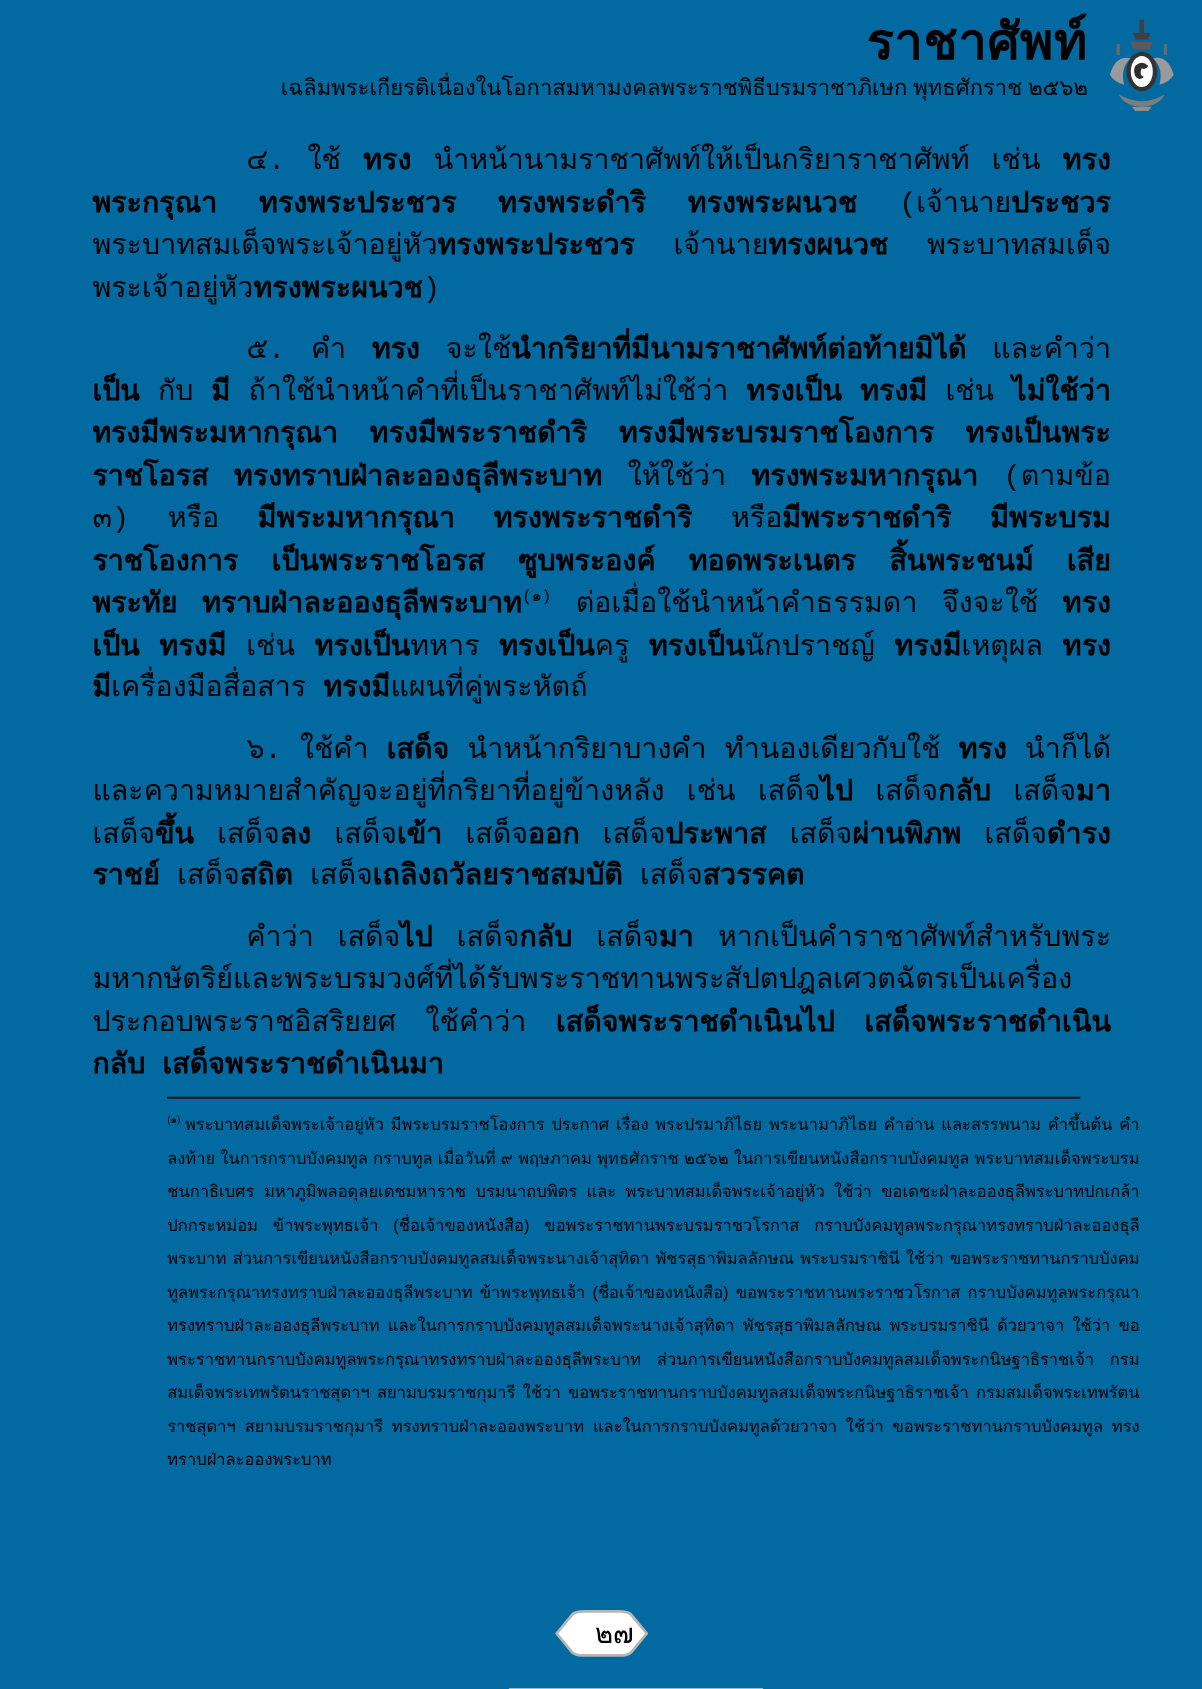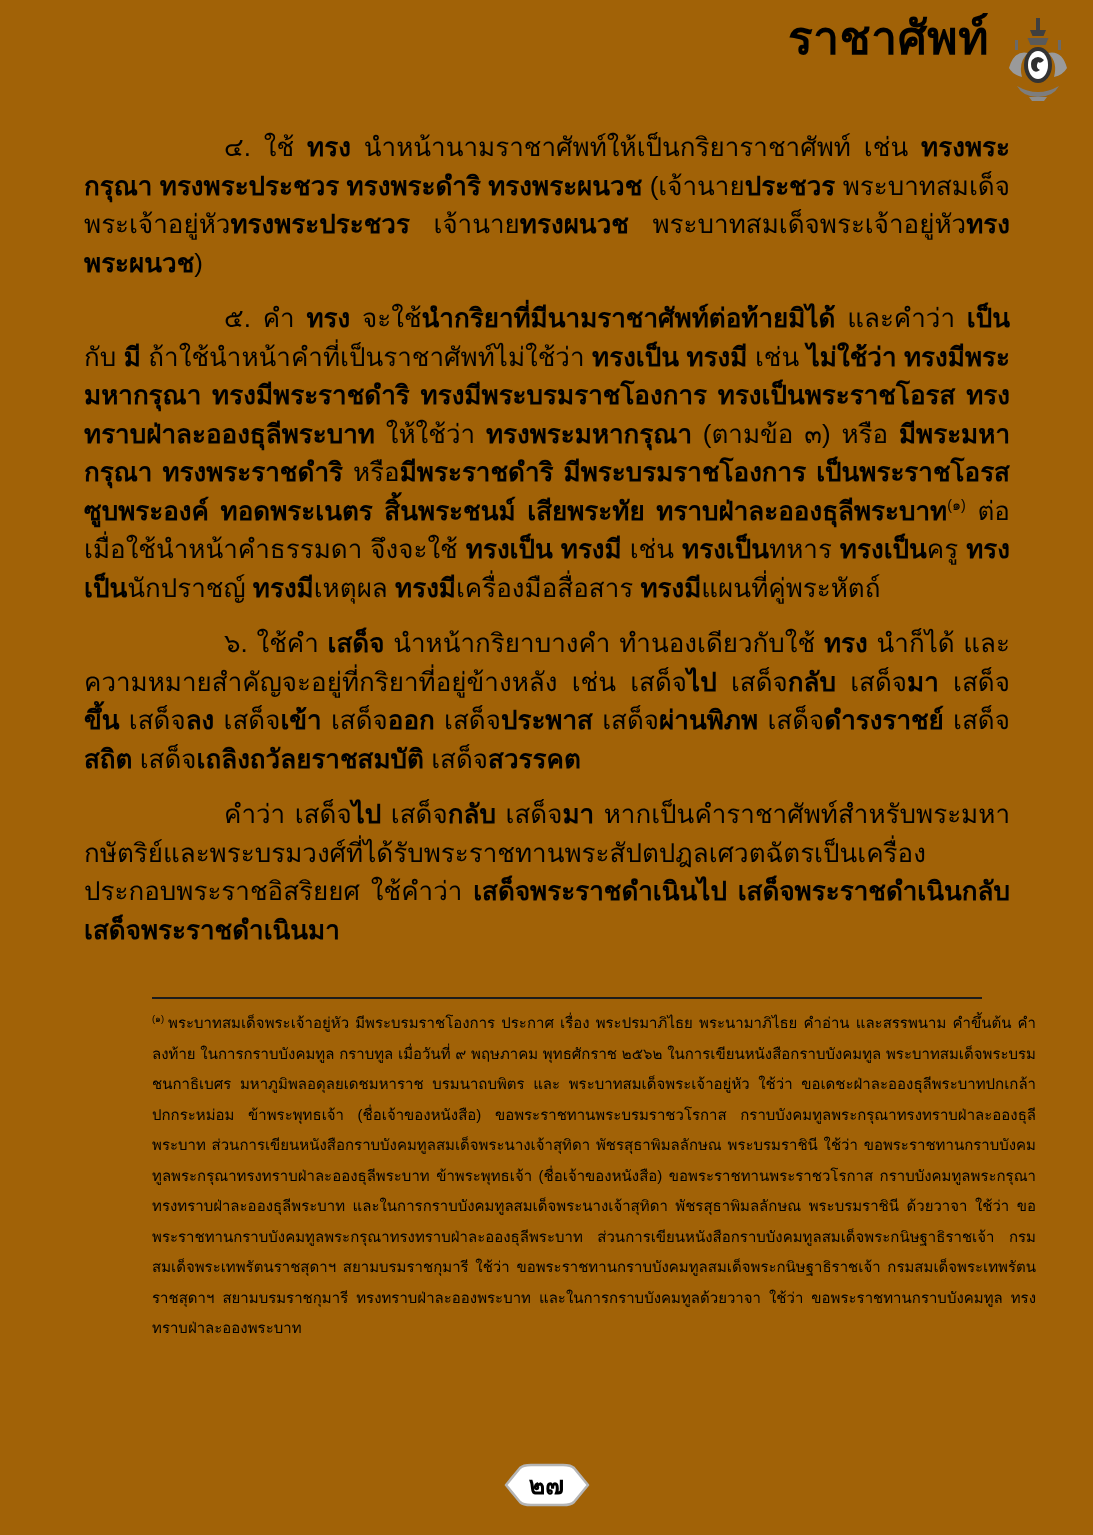--- a/index.html
+++ b/index.html
@@ -1,37 +1,37 @@
 <!DOCTYPE html>
 <html lang="th"><head>
 <meta charset="utf-8">
 <style>
   html,body{margin:0;padding:0;background:#ffffff;}
   .page{
     position:relative;
     width:1093px;height:1535px;
-    background:#a16207;
+    background:#0369a1;
     color:#000;
     font-family:"Liberation Sans","DejaVu Sans",sans-serif;
     overflow:hidden;
   }
   
   .hdr-title{
     position:absolute;top:12px;right:104px;
     font-size:46px;font-weight:700;line-height:52px;
     letter-spacing:0.5px;white-space:nowrap;
   }
   .hdr-subtitle{
     position:absolute;top:67px;right:104px;
     font-size:20px;font-weight:400;line-height:26px;white-space:nowrap;
   }
   .hdr-emblem{position:absolute;top:16px;right:20px;width:70px;height:86px;}
   
   .doc-body{
-    position:absolute;left:84px;top:128px;width:926px;
+    position:absolute;left:84px;top:128px;width:926px;font-family:Liberation Mono, monospace;
   }
   .para{
     margin:0 0 17px 0;
     font-size:26px;line-height:38.5px;
     text-align:justify;
     text-indent:140px;
   }
   .para .b{font-weight:700;}
   .para sup{font-size:0.55em;line-height:0;vertical-align:super;}
   
@@ -44,31 +44,32 @@
     font-size:15px;line-height:30.5px;text-align:justify;
   }
   .footnote sup{font-size:0.62em;line-height:0;vertical-align:super;padding-right:4px;}
   
   .page-badge{
     position:absolute;left:50%;top:1461px;transform:translateX(-50%);
     width:112px;height:50px;
   }
   .page-badge svg{position:absolute;left:0;top:0;}
   .page-badge .num{
-    position:absolute;left:0;top:0;width:112px;height:48px;
+    position:absolute;left:12px;top:0;width:112px;height:48px;
     display:flex;align-items:center;justify-content:center;
-    font-size:25px;font-weight:700;text-align:right;
+    font-size:25px;font-weight:400;text-align:right;
   }
 </style>
 </head>
 <body>
 
 <div class="page">
 
   <div class="hdr-title">ราชาศัพท์</div>
+  <div class="hdr-subtitle">เฉลิมพระเกียรติเนื่องในโอกาสมหามงคลพระราชพิธีบรมราชาภิเษก พุทธศักราช ๒๕๖๒</div>
 
   <div class="hdr-emblem">
     <svg width="70" height="86" viewBox="0 0 70 86" aria-hidden="true">
 
       <rect x="33" y="2" width="4" height="12" fill="#3f3f3f"></rect>
       <path d="M27 14 h16 l-2.5 6 h-11 z" fill="#3f3f3f"></path>
       <path d="M24.5 22 h21 l-3 7 h-15 z" fill="#5a5a5a"></path>
 
       <rect x="12" y="24" width="3" height="10" fill="#6a6a6a"></rect>
       <rect x="55" y="24" width="3" height="10" fill="#6a6a6a"></rect>

